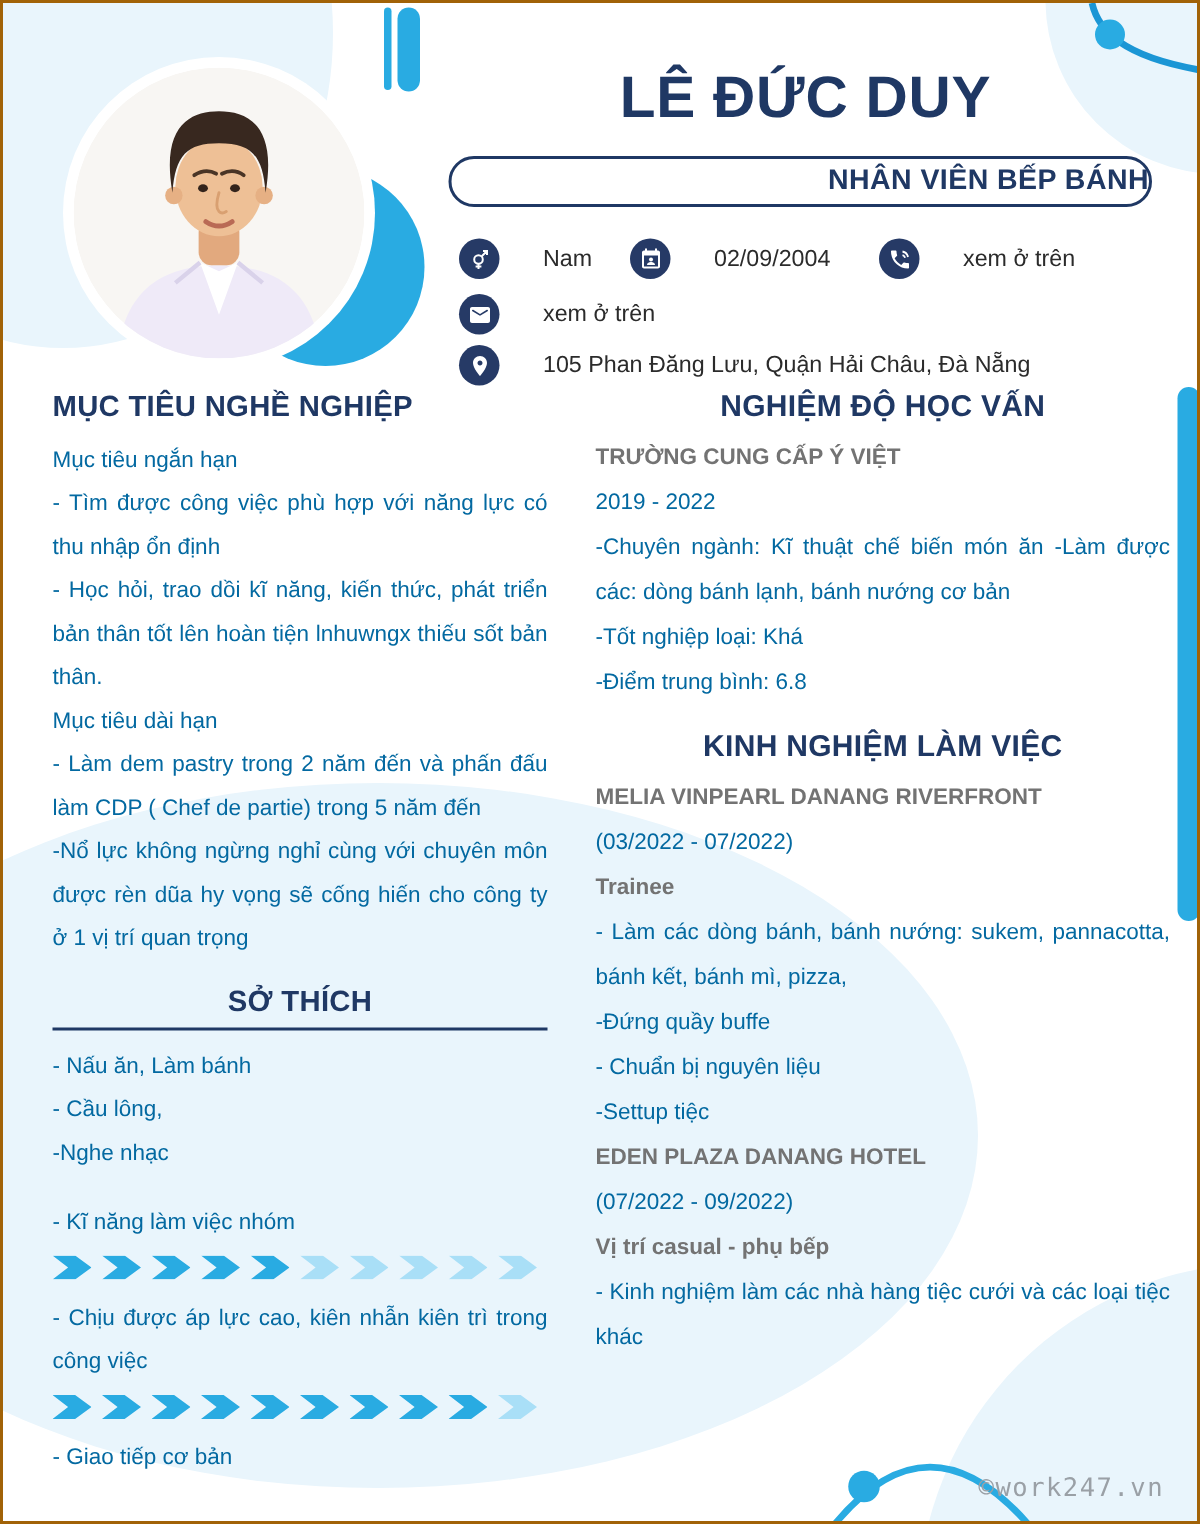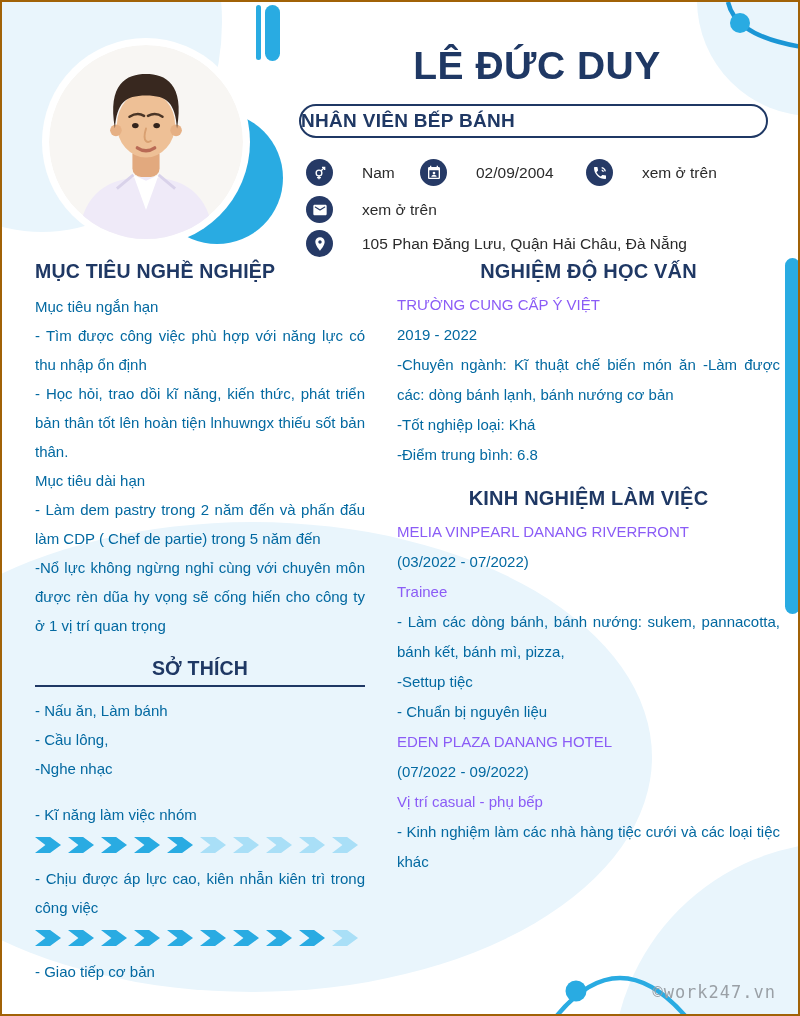--- a/index.html
+++ b/index.html
@@ -24,39 +24,39 @@
   
   .avatar{position:absolute;left:40px;top:36px;width:208px;height:208px;border-radius:50%;
           background:#fff;display:flex;align-items:center;justify-content:center;z-index:2;}
   .avatar-inner{width:194px;height:194px;border-radius:50%;overflow:hidden;}
   
   .content{position:absolute;inset:0;z-index:3;}
   .name{position:absolute;left:300px;top:42px;width:470px;text-align:center;
         font-size:39px;font-weight:700;color:#1F3864;letter-spacing:.5px;}
   .pill{position:absolute;left:297px;top:102px;width:469px;height:34px;box-sizing:border-box;
         border:2px solid #1F3864;border-radius:18px;display:flex;align-items:center;
-        justify-content:flex-start;font-size:19px;font-weight:700;color:#1F3864;letter-spacing:.3px;}
+        justify-content:flex-end;font-size:19px;font-weight:700;color:#1F3864;letter-spacing:.3px;}
   .contact{position:absolute;left:296px;top:157px;width:492px;height:100px;}
   .c-item{position:absolute;display:flex;align-items:center;gap:29px;
           font-size:15.5px;color:#2b2b2b;white-space:nowrap;}
   #c-gender{left:8px;top:0;} #c-dob{left:122px;top:0;} #c-phone{left:288px;top:0;}
   #c-email{left:8px;top:37px;} #c-address{left:8px;top:71px;}
   .cicon{width:27px;height:27px;border-radius:50%;background:#263a66;flex:0 0 27px;
          display:flex;align-items:center;justify-content:center;}
   .cicon svg{width:16px;height:16px;}
   
   .col-left{position:absolute;left:33px;top:258px;width:330px;}
   .col-right{position:absolute;left:395px;top:258px;width:383px;}
   h2{font-size:19.5px;color:#1F3864;margin:0 0 9px 0;letter-spacing:.2px;}
   h2.rule{border-bottom:2px solid #1F3864;padding-bottom:5px;text-align:center;}
   .col-right h2{text-align:center;font-size:20px;margin:0 0 7px 0;}
   .sec{margin-bottom:17px;}
   .blk{margin:0;font-size:15px;line-height:29px;color:#0369a1;text-align:justify;}
   .col-right .blk{line-height:30px;}
-  .blk.bold{font-weight:400;color:#8b5cf6;}
+  .blk.bold{font-weight:700;color:#737373;}
   .chevrow{display:flex;gap:7px;margin:8px 0 11px 0;}
   .chev{width:26px;height:16px;flex:0 0 26px;
         clip-path:polygon(0 0,58% 0,100% 50%,58% 100%,0 100%,40% 50%);}
   .chev.on{background:#29ABE2;} .chev.off{background:#A9DFF7;}
   
   .wm{position:absolute;right:22px;bottom:12px;z-index:4;
       font-family:"DejaVu Sans Mono",monospace;font-size:17px;color:#9aa0a6;letter-spacing:1px;}
 </style>
 </head>
 <body>
@@ -222,22 +222,23 @@
             <p class="blk normal">-Điểm trung bình: 6.8</p>
           </div>
       </div>
       <div class="sec">
         <h2>KINH NGHIỆM LÀM VIỆC</h2>
         <div>
             <p class="blk bold">MELIA VINPEARL DANANG RIVERFRONT</p>
             <p class="blk normal">(03/2022 - 07/2022)</p>
             <p class="blk bold">Trainee</p>
             <p class="blk justify">- Làm các dòng bánh, bánh nướng: sukem, pannacotta, bánh kết, bánh mì, pizza,</p>
+            <p class="blk normal">-Đứng quầy buffe</p>
+            <p class="blk normal">- Chuẩn bị nguyên liệu</p>
             <p class="blk normal">-Settup tiệc</p>
-            <p class="blk normal">- Chuẩn bị nguyên liệu</p>
             <p class="blk bold">EDEN PLAZA DANANG HOTEL</p>
             <p class="blk normal">(07/2022 - 09/2022)</p>
             <p class="blk bold">Vị trí casual - phụ bếp</p>
             <p class="blk justify">- Kinh nghiệm làm các nhà hàng tiệc cưới và các loại tiệc khác</p>
           </div>
       </div>
     </div>
   </div>
 
   <div class="wm">©work247.vn</div>

